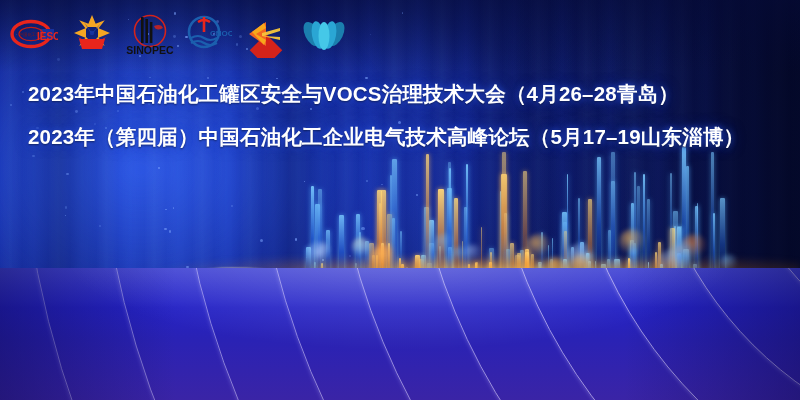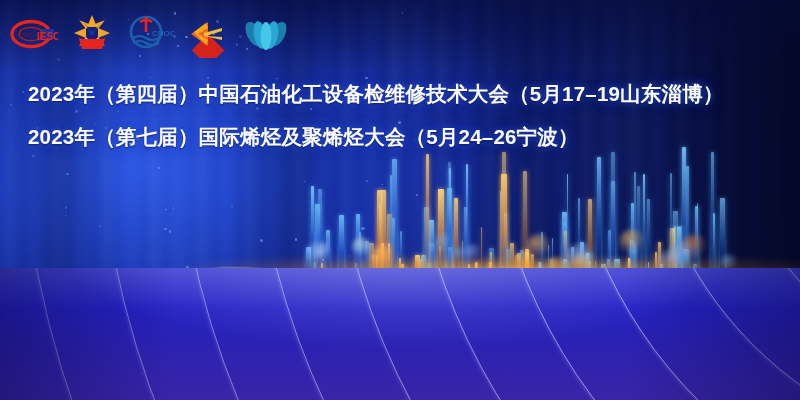--- a/index.html
+++ b/index.html
@@ -412,20 +412,30 @@
           </g>
           <path d="M-14,4 Q0,22 14,4 Q0,13 -14,4 Z" fill="#e8251c"></path>
           <path d="M-13,6 L13,6 L10,16 L-10,16 Z" fill="#e8251c"></path>
           <circle cx="0" cy="0" r="2.3" fill="#17319e"></circle>
           <path d="M0,0 L-8,-11 L-2,-1 Z" fill="#1d3ea8" opacity=".9"></path>
           <path d="M0,0 L9,-10 L2,-1 Z" fill="#1d3ea8" opacity=".9"></path>
         </g>
       </svg>
     </div>
 
+    <div class="logo">
+      <svg viewBox="0 0 48 48" width="48" height="48">
+        <circle cx="24" cy="21" r="15.5" fill="none" stroke="#d4231a" stroke-width="1.6"></circle>
+        <rect x="15" y="7" width="2.6" height="26" fill="#111"></rect>
+        <rect x="19.4" y="9" width="2.6" height="24" fill="#111"></rect>
+        <rect x="23.8" y="12" width="2.6" height="21" fill="#111"></rect>
+        <path d="M28 16 q7 -3 9 2 q-7 4 -9 -2Z" fill="#d4231a" opacity=".85"></path>
+        <text x="24" y="44" font-size="10.5" font-weight="bold" fill="#111" text-anchor="middle" font-family="Liberation Sans, sans-serif">SINOPEC</text>
+      </svg>
+    </div>
 
     <div class="logo">
       <svg viewBox="0 0 48 48" width="48" height="48">
         <circle cx="20" cy="22" r="15" fill="none" stroke="#1b5fae" stroke-width="2.6"></circle>
         <path d="M20 7 L20 22" stroke="#e8251c" stroke-width="2.6" fill="none"></path>
         <path d="M14 12 q6 -4 12 0" stroke="#e8251c" stroke-width="2.4" fill="none"></path>
         <path d="M7 28 q7 -4 13 0 q6 4 13 0" stroke="#1b5fae" stroke-width="2.2" fill="none"></path>
         <path d="M7 33 q7 -4 13 0 q6 4 13 0" stroke="#1b5fae" stroke-width="2.2" fill="none"></path>
         <text x="26" y="26" font-size="8" font-weight="bold" fill="#1b5fae" font-family="Liberation Sans, sans-serif">CNOOC</text>
       </svg>
@@ -448,19 +458,19 @@
         <ellipse cx="18" cy="25" rx="6" ry="14" transform="rotate(-10 18 25)" fill="#2aa6d4"></ellipse>
         <ellipse cx="30" cy="25" rx="6" ry="14" transform="rotate(10 30 25)" fill="#2aa6d4"></ellipse>
         <ellipse cx="24" cy="26" rx="5.5" ry="14" fill="#45c8e8"></ellipse>
       </svg>
     </div>
 
 
   </div>
 
   <div class="lines">
-    <div class="line">2023年（第四届）中国石油化工设备检维修技术大会（5月17–19山东淄博）</div>
-    <div class="line">2023年（第七届）国际烯烃及聚烯烃大会（5月24–26宁波）</div>
+    <div class="line">2023年中国石油化工罐区安全与VOCS治理技术大会（4月26–28青岛）</div>
+    <div class="line">2023年（第四届）中国石油化工企业电气技术高峰论坛（5月17–19山东淄博）</div>
   </div>
 
   <div class="bottom-bar"></div>
 
 </div>
 
 </body></html>

